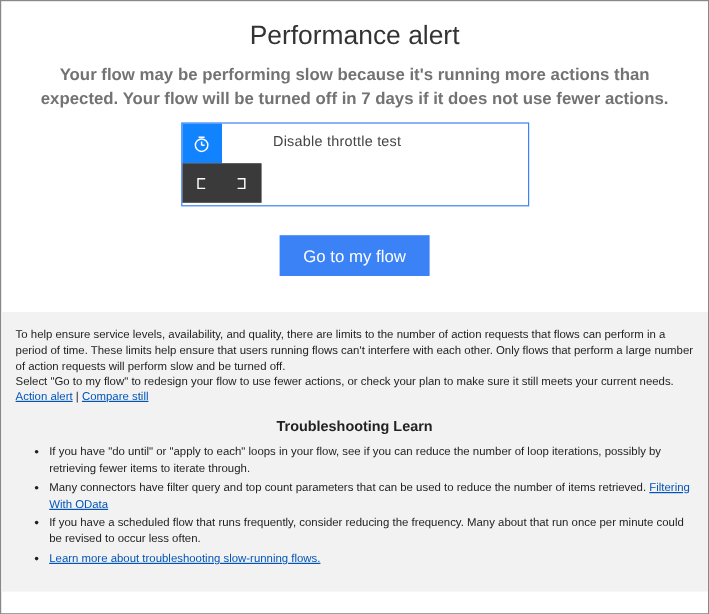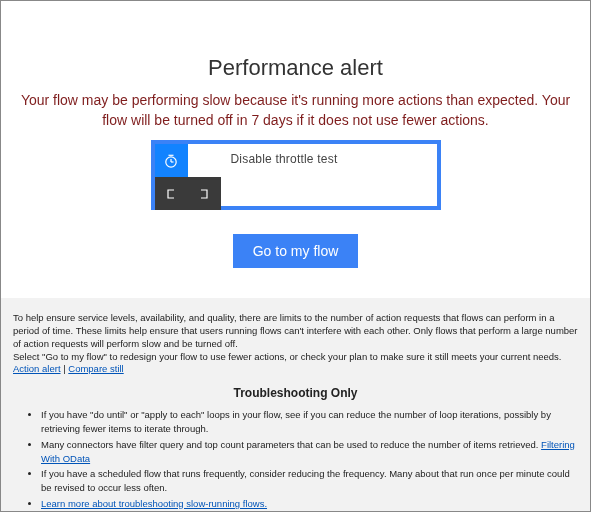--- a/index.html
+++ b/index.html
@@ -15,38 +15,37 @@
   }
   .top {
     padding: 16px 12px 8px 12px;
     text-align: center;
   }
   .title {
     font-size: 22px;
     font-weight: 400;
     color: #333;
     margin-bottom: 10px;
-    margin-top: 38px;
   }
   .subtitle {
     font-size: 14px;
-    font-weight: 400;
-    color: #7f1d1d;
+    font-weight: 700;
+    color: #737373;
     line-height: 1.4;
     padding: 0 6px;
   }
   .card-wrap {
     display: flex;
     justify-content: center;
     margin-top: 10px;
   }
   .flow-card {
     width: 290px;
     height: 70px;
-    border: 4px solid #3b82f6;
+    border: 1px solid #3b82f6;
     display: flex;
     align-items: flex-start;
   }
   .flow-icons {
     display: flex;
     flex-direction: column;
   }
   .icon-row { display: flex; }
   .icon-box {
     width: 33px;
@@ -153,20 +152,20 @@
   </div>
 </div>
 
 <div class="gray-section">
   <div class="body-text">To help ensure service levels, availability, and quality, there are limits to the number of action requests that flows can perform in a period of time. These limits help ensure that users running flows can't interfere with each other. Only flows that perform a large number of action requests will perform slow and be turned off.</div>
 
   <div class="body-text">
     <span>Select "Go to my flow" to redesign your flow to use fewer actions, or check your plan to make sure it still meets your current needs. </span><a class="link">Action alert</a><span class="sep"> | </span><a class="link">Compare still</a>
   </div>
 
-  <div class="section-head">Troubleshooting Only</div>
+  <div class="section-head">Troubleshooting Learn</div>
   <ul class="tips">
     <li><span>If you have "do until" or "apply to each" loops in your flow, see if you can reduce the number of loop iterations, possibly by retrieving fewer items to iterate through.</span></li>
     <li><span>Many connectors have filter query and top count parameters that can be used to reduce the number of items retrieved. </span><a class="link">Filtering With OData</a></li>
     <li><span>If you have a scheduled flow that runs frequently, consider reducing the frequency. Many about that run once per minute could be revised to occur less often.</span></li>
     <li><a class="link">Learn more about troubleshooting slow-running flows.</a></li>
   </ul>
 </div>
 
 </body></html>

